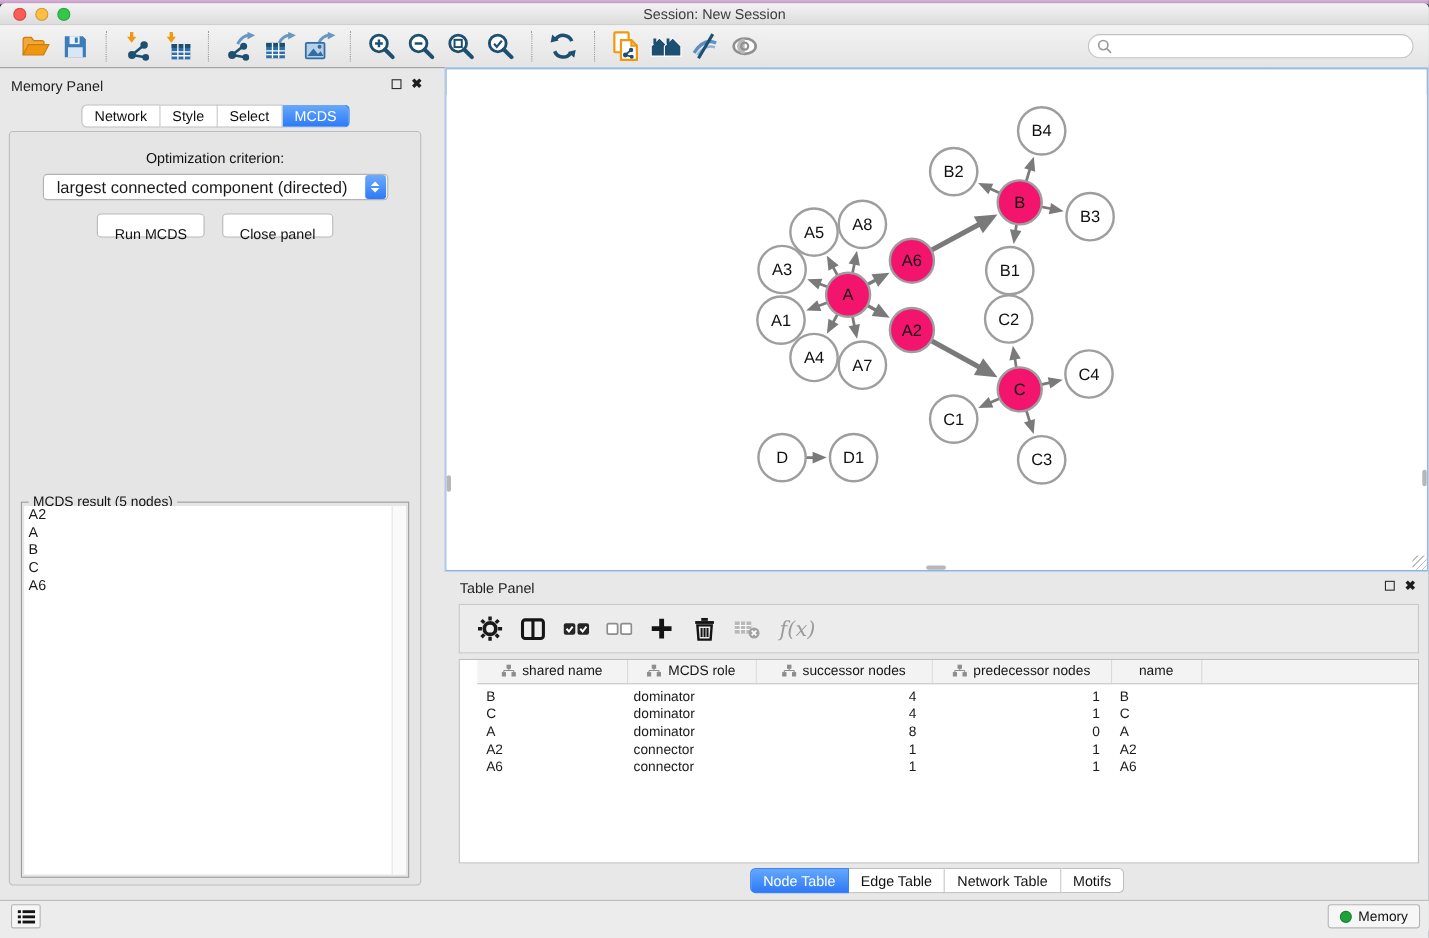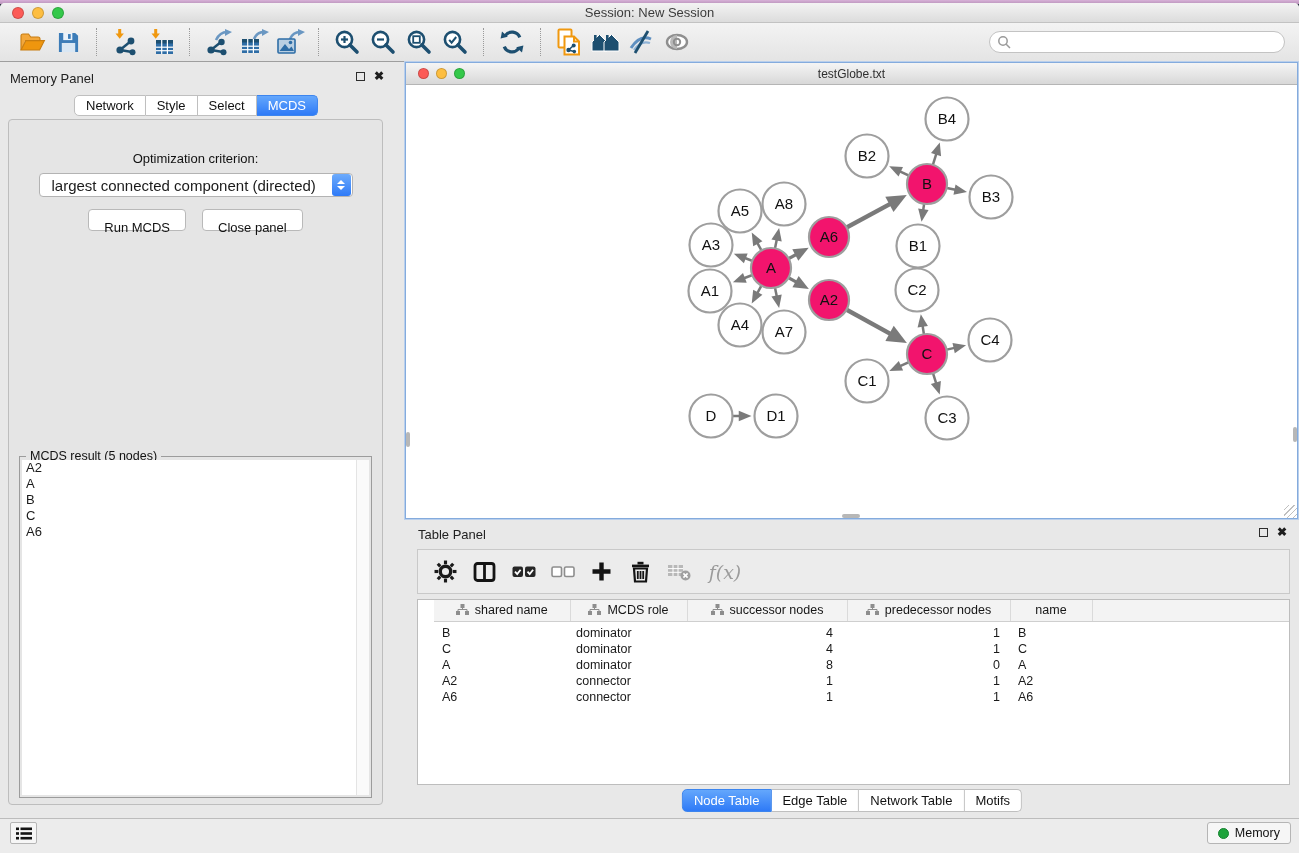--- a/index.html
+++ b/index.html
@@ -36,21 +36,21 @@
 
   
   .control-panel { position:absolute; left:0; top:0; width:392px; height:756px; }
   .cp-title-row { position:absolute; top:9px; left:10px; right:8px; height:14px; font-size:13px; color:#222; }
   .panel-ctrls { position:absolute; right:0; top:0; display:flex; gap:9px; align-items:center; }
   .float-box { width:9px; height:9px; border:1.6px solid #2c2c2c; display:inline-block; }
   .close-x { font-size:12px; font-weight:bold; color:#1d1d1d; line-height:10px; }
   .cp-tabs { position:absolute; top:33px; left:50%; transform:translateX(-50%); }
   .cp-body { position:absolute; top:57px; left:8px; right:9px; bottom:13px;
     border:1px solid #bdbdbd; border-radius:4px; background:#e5e5e5; }
-  .opt-label { margin-top:31px; text-align:center; font-size:13px; color:#111; }
+  .opt-label { margin-top:16px; text-align:center; font-size:13px; color:#111; }
   .dropdown { display:flex; width:314px; height:24px; background:#fff; border:1px solid #b3b3b3;
     border-radius:4px; align-items:center; margin:7px auto 0; }
   .dropdown-text { flex:1; font-size:15px; padding-left:12px; white-space:nowrap; overflow:hidden; }
   .stepper { width:19px; height:22px; margin-right:1px; border-radius:3px;
     background:linear-gradient(#6cabfc,#2e7af7); display:flex; flex-direction:column; align-items:center; justify-content:center; gap:2px; }
   .chev-up { width:0; height:0; border-left:4px solid transparent; border-right:4px solid transparent; border-bottom:4px solid #fff; }
   .chev-down { width:0; height:0; border-left:4px solid transparent; border-right:4px solid transparent; border-top:4px solid #fff; }
   .btn-row { display:flex; justify-content:center; gap:16px; margin-top:12px; }
   .btn { background:#fff; border:1px solid #b9b9b9; border-radius:4px; font-size:13px; height:22px; padding:10px 15px;
     font-family:"Liberation Sans",sans-serif; color:#111; }
@@ -339,28 +339,20 @@
               <div class="list-item">C</div>
               <div class="list-item">A6</div>
             </div>
         </div>
       </div>
     </div>
 
     <div class="right-area">
 
       <div class="net-window">
-        <div class="nw-titlebar">
-          <div class="nw-lights">
-            <div class="nw-light" style="background:#fc5b57"></div>
-            <div class="nw-light" style="background:#fdbe41"></div>
-            <div class="nw-light" style="background:#34c84a"></div>
-          </div>
-          <div class="nw-title">testGlobe.txt</div>
-        </div>
         <div class="nw-canvas">
           <svg id="graph-svg" width="890" height="431">
               <line x1="365" y1="182" x2="351.3192330754869" y2="156.8450414613792" stroke="#7a7a7a" stroke-width="2.5"></line>
               <polygon points="345.7054126992946,146.5228556083804 356.409045509907,155.21522264248466 347.1849645348868,160.23182808503947" fill="#7a7a7a"></polygon>
               <line x1="365" y1="182" x2="370.7840777444837" y2="153.52454033484943" stroke="#7a7a7a" stroke-width="2.5"></line>
               <polygon points="373.1230318548924,142.0096893297603 375.72995124799934,155.54959225695453 365.4400843923878,153.45946305190844" fill="#7a7a7a"></polygon>
               <line x1="365" y1="182" x2="338.84829675219925" y2="171.97518042167638" stroke="#7a7a7a" stroke-width="2.5"></line>
               <polygon points="327.8767798739002,167.76943228499508 341.66120693057167,167.43094931747308 337.90287880843096,177.2352835491446" fill="#7a7a7a"></polygon>
               <line x1="365" y1="182" x2="337.91902663177495" y2="192.2108588109701" stroke="#7a7a7a" stroke-width="2.5"></line>
               <polygon points="326.9245835166479,196.35630457569013 337.00250347010234,186.94564416253291 340.7069443662352,196.77046566966771" fill="#7a7a7a"></polygon>

